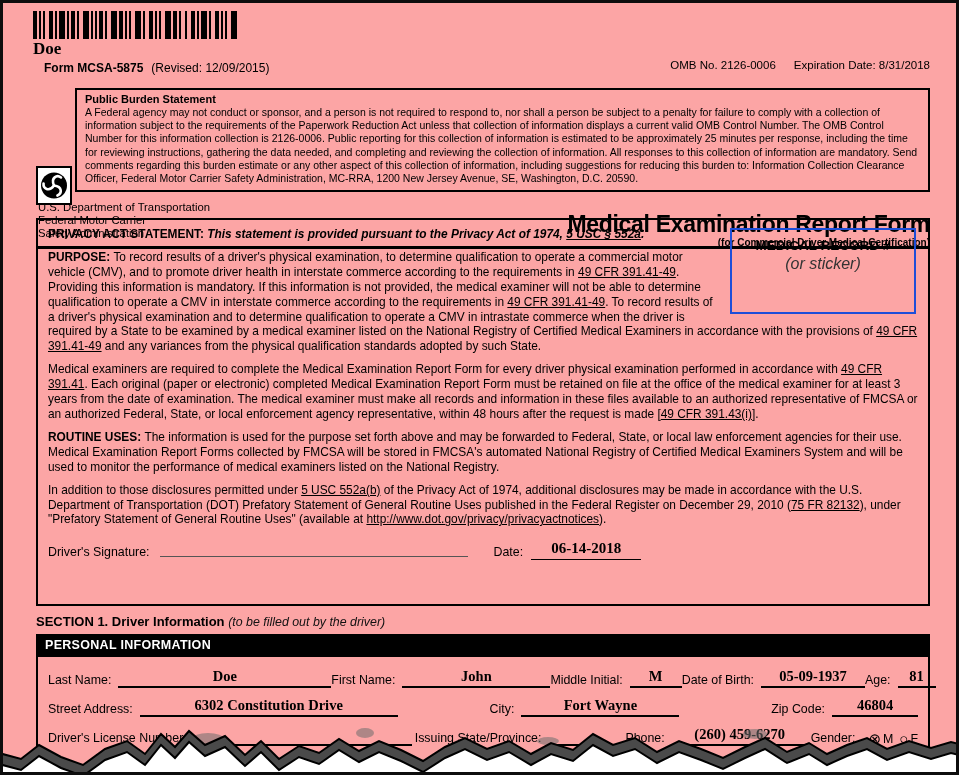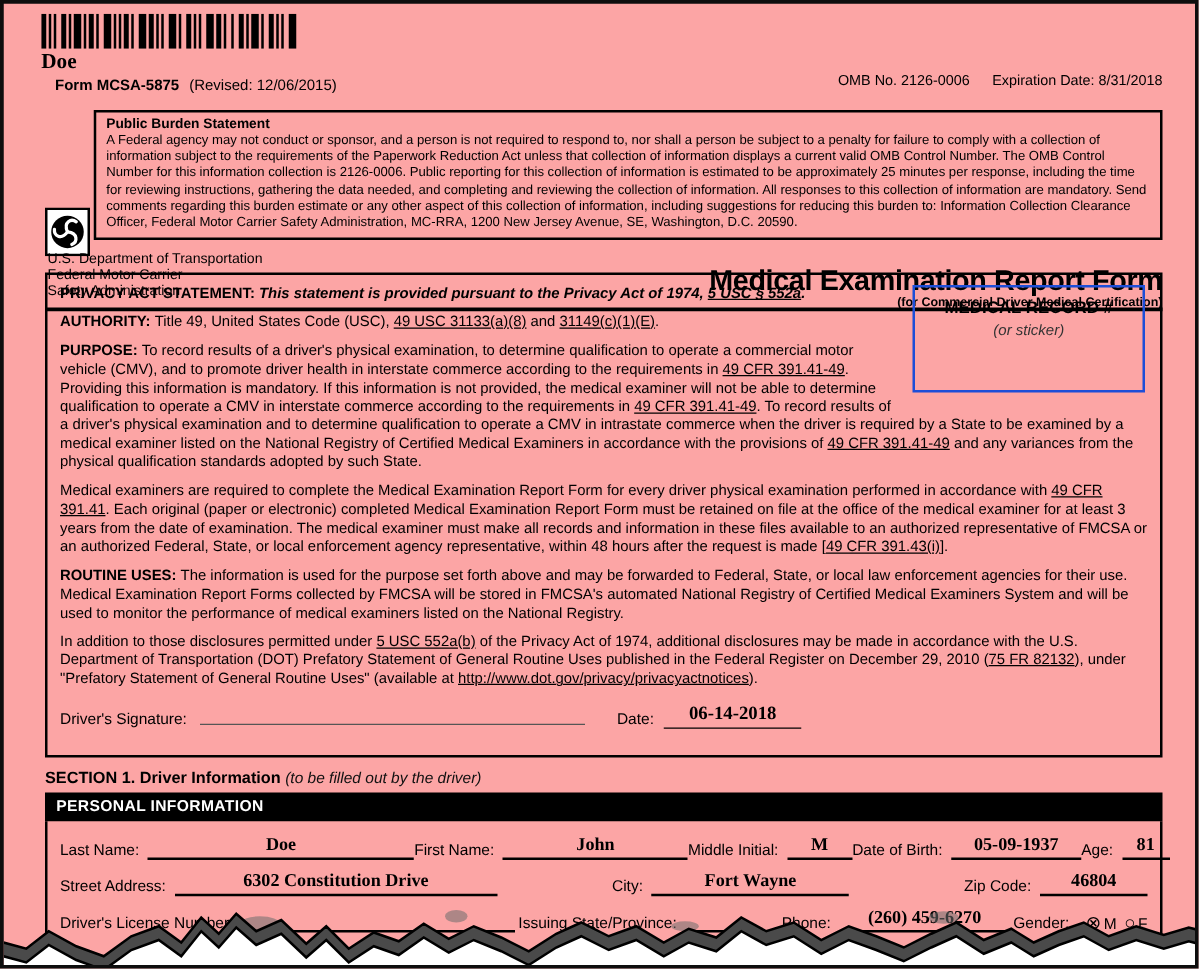--- a/index.html
+++ b/index.html
@@ -34,21 +34,21 @@
   .privacy-box p{margin:0 0 8px;}
   .sb{font-weight:bold;}
   .si{font-style:italic;}
   .su{text-decoration:underline;}
   .med-record{
     float:right;width:186px;height:86px;border:2px solid #1d4ed8;margin:1px 2px 8px 14px;
     text-align:center;padding-top:9px;box-sizing:border-box;
   }
   .mr-title{font-weight:bold;font-size:13.5px;}
   .mr-value{display:inline-block;font:bold 16px "Liberation Serif",serif;border-bottom:2px solid #000;padding:2px 16px 3px;margin-top:2px;}
-  .mr-note{font-style:italic;font-size:12px;color:#333;margin-top:3px;}
+  .mr-note{font-style:italic;font-size:16px;color:#333;margin-top:3px;}
   .ack{margin-top:3px;font-size:12.6px;}
   .sig-row{display:flex;align-items:flex-end;margin-top:13px;font-size:12.4px;}
   .sig-line{flex:0 0 308px;border-bottom:1px solid #555;margin:0 26px 3px 10px;height:12px;}
   .date-label{margin-right:8px;}
   .date-field{font:bold 15px "Liberation Serif",serif;border-bottom:1.5px solid #000;padding:0 20px 2px;text-align:center;}
   
   .section1{position:absolute;left:33px;top:611px;font-size:13px;}
   .section1 .note{font-style:italic;font-weight:normal;font-size:12.4px;color:#111;}
   .section1 .title{font-weight:bold;}
   
@@ -109,21 +109,21 @@
         <rect x="176" width="2" height="28"></rect>
           <rect x="182" width="4" height="28"></rect>
           <rect x="188" width="2" height="28"></rect>
         <rect x="192" width="2" height="28"></rect>
           <rect x="198" width="6" height="28"></rect>
       </g>
     </svg>
   </span>
   <div class="doc-label">Doe</div>
   <div class="form-id-row">
-    <span class="form-id">Form MCSA-5875</span><span>(Revised: 12/06/2015)</span>
+    <span class="form-id">Form MCSA-5875</span><span>(Revised: 12/09/2015)</span>
   </div>
   <div class="omb-row">
     <span>OMB No. 2126-0006</span><span>Expiration Date: 8/31/2018</span>
   </div>
 
   <div class="header-box">
     <div class="burden-box">
       <div class="burden-title">Public Burden Statement</div>
       <div class="burden-body">A Federal agency may not conduct or sponsor, and a person is not required to respond to, nor shall a person be subject to a penalty for failure to comply with a collection of information subject to the requirements of the Paperwork Reduction Act unless that collection of information displays a current valid OMB Control Number. The OMB Control Number for this information collection is 2126-0006. Public reporting for this collection of information is estimated to be approximately 25 minutes per response, including the time for reviewing instructions, gathering the data needed, and completing and reviewing the collection of information. All responses to this collection of information are mandatory. Send comments regarding this burden estimate or any other aspect of this collection of information, including suggestions for reducing this burden to: Information Collection Clearance Officer, Federal Motor Carrier Safety Administration, MC-RRA, 1200 New Jersey Avenue, SE, Washington, D.C. 20590.</div>
     </div>
@@ -150,21 +150,20 @@
       </div>
     </div>
   </div>
 
   <div class="privacy-box">
     <div class="med-record">
       <div class="mr-title">MEDICAL RECORD #</div>
       <div class="mr-note">(or sticker)</div>
     </div>
     <p><span class="sb">PRIVACY ACT STATEMENT: </span><span class="sb si">This statement is provided pursuant to the Privacy Act of 1974, </span><span class="sb si su">5 USC § 552a</span><span class="sb si">.</span></p>
-    <p><span class="sb">AUTHORITY: </span><span>Title 49, United States Code (USC), </span><span class="su">49 USC 31133(a)(8)</span><span> and </span><span class="su">31149(c)(1)(E)</span><span>.</span></p>
     <p><span class="sb">PURPOSE: </span><span>To record results of a driver's physical examination, to determine qualification to operate a commercial motor vehicle (CMV), and to promote driver health in interstate commerce according to the requirements in </span><span class="su">49 CFR 391.41-49</span><span>. Providing this information is mandatory. If this information is not provided, the medical examiner will not be able to determine qualification to operate a CMV in interstate commerce according to the requirements in </span><span class="su">49 CFR 391.41-49</span><span>. To record results of a driver's physical examination and to determine qualification to operate a CMV in intrastate commerce when the driver is required by a State to be examined by a medical examiner listed on the National Registry of Certified Medical Examiners in accordance with the provisions of </span><span class="su">49 CFR 391.41-49</span><span> and any variances from the physical qualification standards adopted by such State.</span></p>
     <p><span>Medical examiners are required to complete the Medical Examination Report Form for every driver physical examination performed in accordance with </span><span class="su">49 CFR 391.41</span><span>. Each original (paper or electronic) completed Medical Examination Report Form must be retained on file at the office of the medical examiner for at least 3 years from the date of examination. The medical examiner must make all records and information in these files available to an authorized representative of FMCSA or an authorized Federal, State, or local enforcement agency representative, within 48 hours after the request is made [</span><span class="su">49 CFR 391.43(i)</span><span>].</span></p>
     <p><span class="sb">ROUTINE USES: </span><span>The information is used for the purpose set forth above and may be forwarded to Federal, State, or local law enforcement agencies for their use. Medical Examination Report Forms collected by FMCSA will be stored in FMCSA's automated National Registry of Certified Medical Examiners System and will be used to monitor the performance of medical examiners listed on the National Registry.</span></p>
     <p><span>In addition to those disclosures permitted under </span><span class="su">5 USC 552a(b)</span><span> of the Privacy Act of 1974, additional disclosures may be made in accordance with the U.S. Department of Transportation (DOT) Prefatory Statement of General Routine Uses published in the Federal Register on December 29, 2010 (</span><span class="su">75 FR 82132</span><span>), under "Prefatory Statement of General Routine Uses" (available at </span><span class="su">http://www.dot.gov/privacy/privacyactnotices</span><span>).</span></p>
     <div class="sig-row">
       <span>Driver's Signature:</span>
       <span class="sig-line"></span>
       <span class="date-label">Date:</span>
       <span class="date-field">06-14-2018</span>
     </div>

